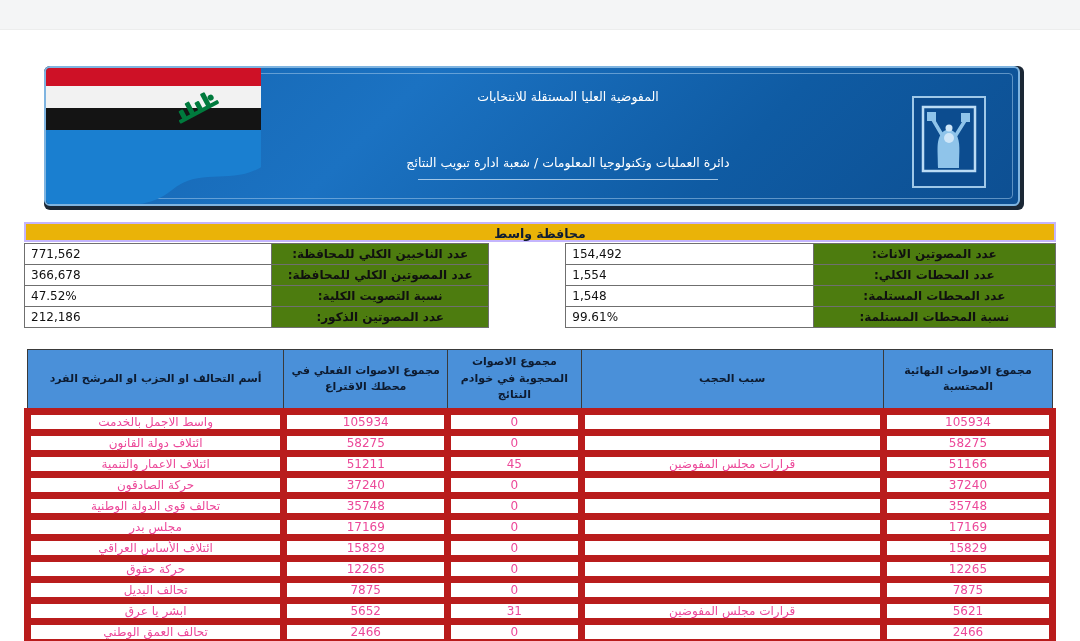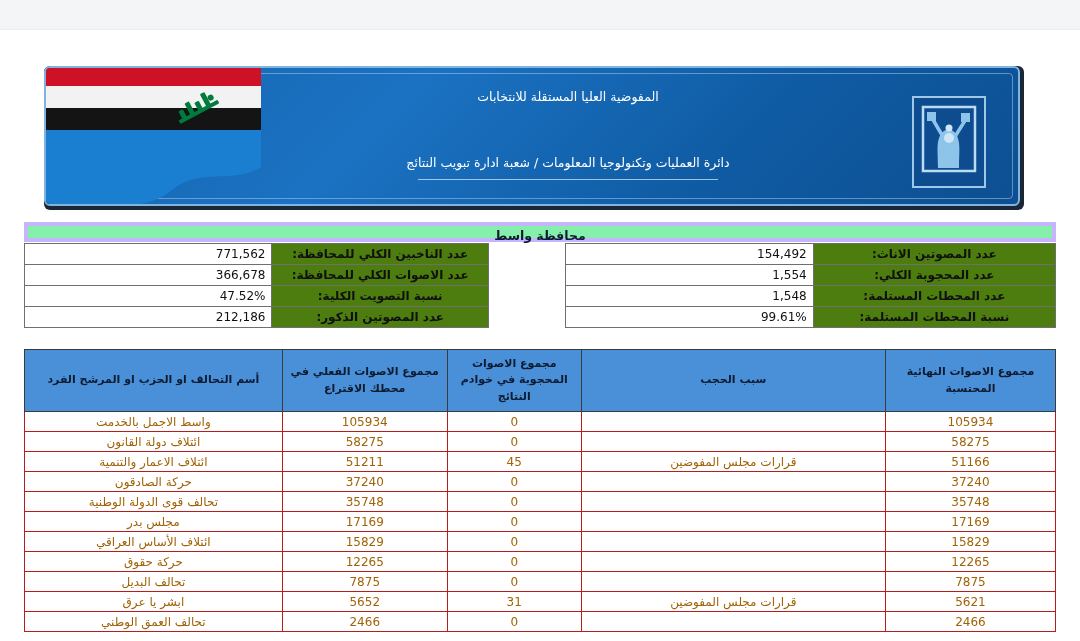--- a/index.html
+++ b/index.html
@@ -100,22 +100,22 @@
     white-space: nowrap;
     letter-spacing: -0.5px;
     text-shadow: 0 1px 2px rgba(0,0,0,0.35);
   }
 
   
   .prov-bar {
     position: absolute;
     top: 222px; left: 24px;
     width: 1032px; height: 20px;
-    background: #86efac;
-    border: 4px solid #c4b5fd;
+    background: #eab308;
+    border: 2px solid #c4b5fd;
     color: #0e1c33;
     font-size: 12.5px;
     font-weight: bold;
     text-align: center;
     line-height: 19px;
   }
 
   
   .stats {
     position: absolute;
@@ -136,21 +136,21 @@
   }
   .st-label {
     background: #4d7c0f;
     text-align: center;
     font-weight: bold;
     font-size: 11.5px;
     white-space: nowrap;
   }
   .st-value {
     background: #ffffff;
-    text-align: right;
+    text-align: left;
     font-size: 12.5px;
     direction: ltr;
     padding-left: 8px;
   }
   .st-gap {
     border: none !important;
     background: #ffffff;
   }
 
   
@@ -168,24 +168,24 @@
     background: #4a90d9;
     border: 1px solid #3a3a3a;
     color: #0d1b30;
     font-size: 11px;
     font-weight: bold;
     height: 62px;
     line-height: 1.5;
     padding: 2px 4px;
   }
   .results td {
-    border: 1px solid #b91c1c;
+    border: 7px solid #b91c1c;
     height: 20px;
     font-size: 12px;
-    color: #a16207;
+    color: #ec4899;
     background: #ffffff;
     padding: 0 2px;
   }
   .c-name  { text-align: center; font-size: 11.5px; white-space: nowrap; }
   .c-num   { text-align: center; direction: ltr; font-size: 12.5px; }
   .c-reason{ text-align: center; font-size: 11px; white-space: nowrap; }
   .c-final { text-align: center; direction: ltr; font-size: 12.5px; }
 </style>
 </head>
 <body>
@@ -257,24 +257,24 @@
       </colgroup>
       <tbody>
         <tr>
           <td class="st-label">عدد المصوتين الاناث:</td>
           <td class="st-value">154,492</td>
           <td class="st-gap"></td>
           <td class="st-label">عدد الناخبين الكلي للمحافظة:</td>
           <td class="st-value">771,562</td>
         </tr>
         <tr>
-          <td class="st-label">عدد المحجوبة الكلي:</td>
+          <td class="st-label">عدد المحطات الكلي:</td>
           <td class="st-value">1,554</td>
           <td class="st-gap"></td>
-          <td class="st-label">عدد الاصوات الكلي للمحافظة:</td>
+          <td class="st-label">عدد المصوتين الكلي للمحافظة:</td>
           <td class="st-value">366,678</td>
         </tr>
         <tr>
           <td class="st-label">عدد المحطات المستلمة:</td>
           <td class="st-value">1,548</td>
           <td class="st-gap"></td>
           <td class="st-label">نسبة التصويت الكلية:</td>
           <td class="st-value">47.52%</td>
         </tr>
         <tr>

